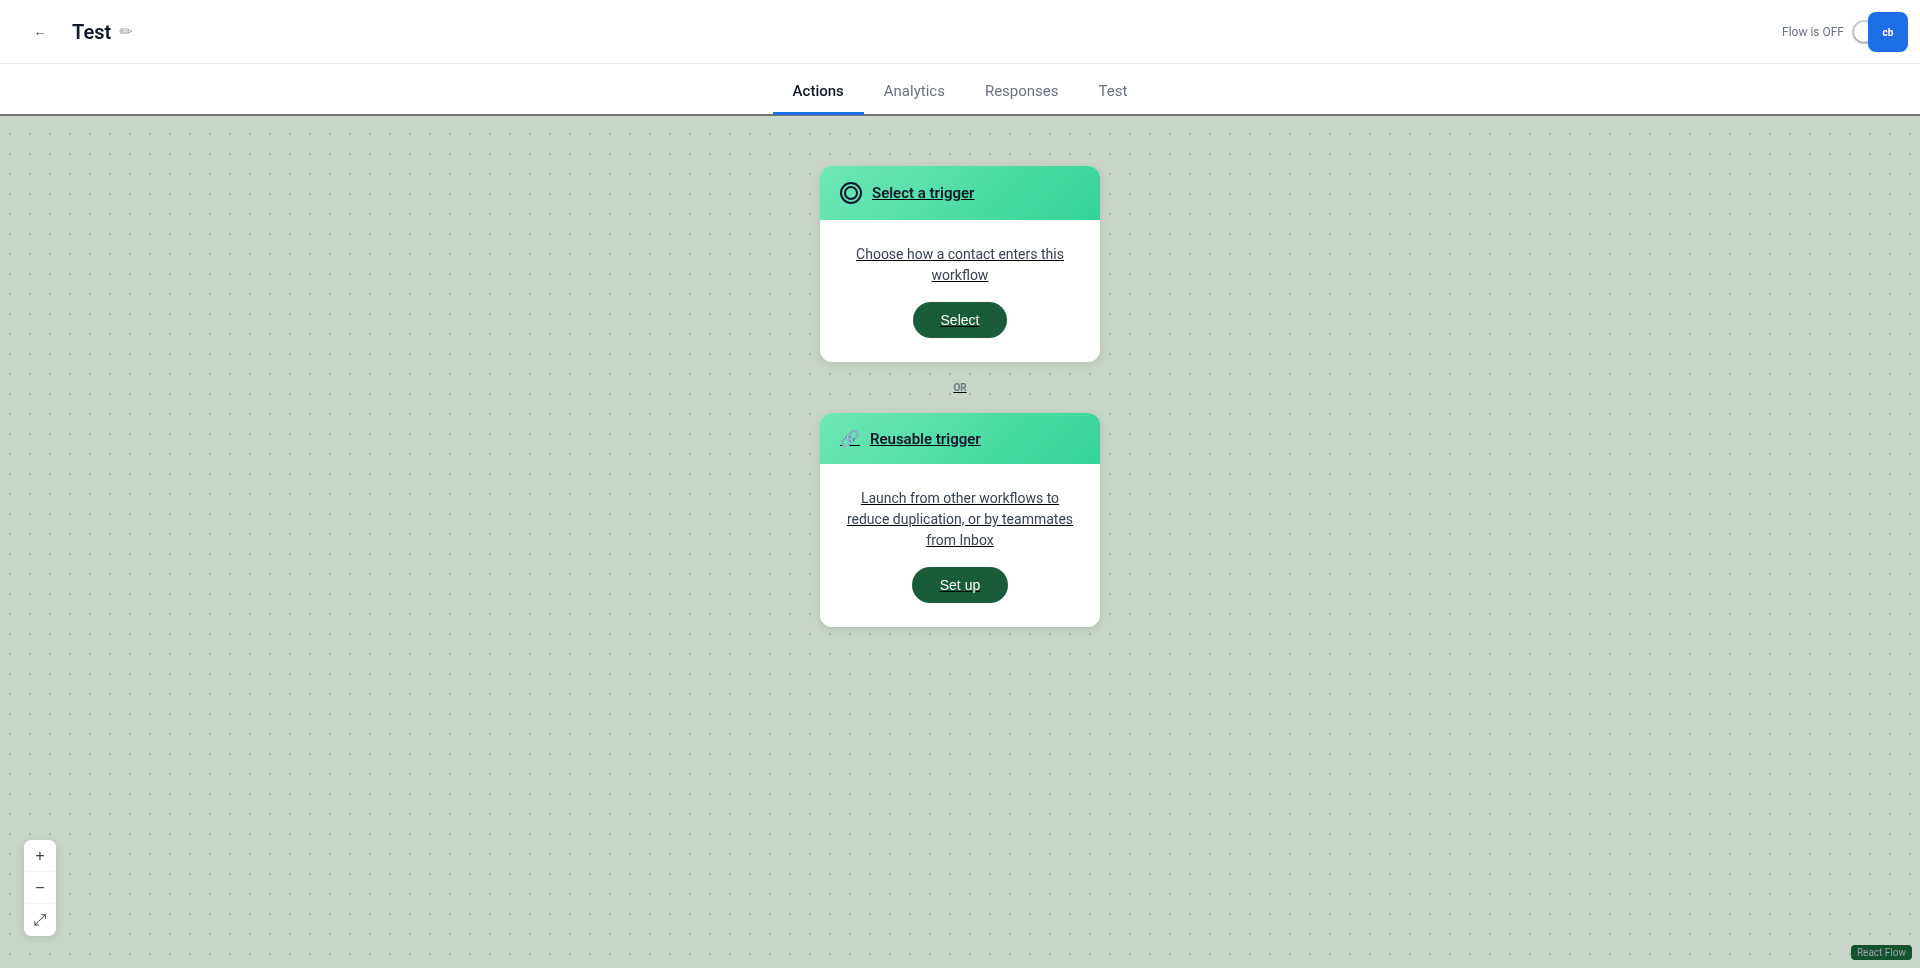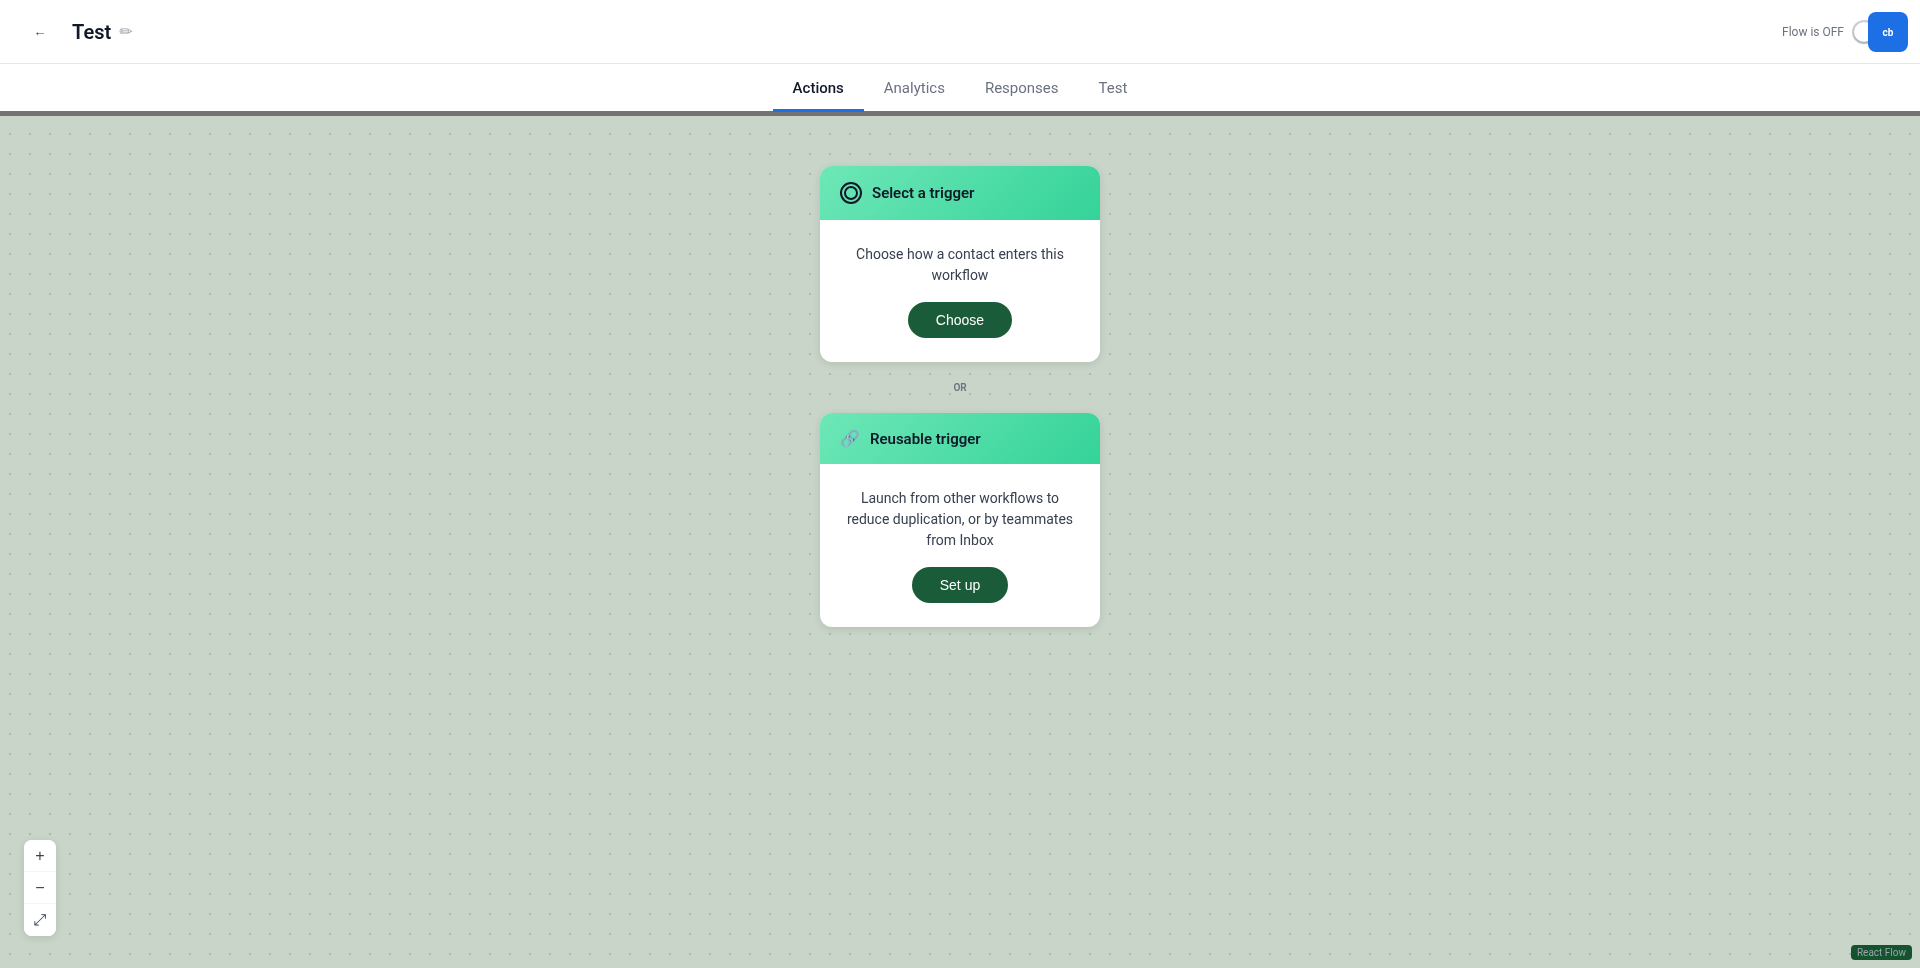--- a/index.html
+++ b/index.html
@@ -137,21 +137,21 @@
     
     .nav-tabs {
       position: fixed;
       top: 64px;
       left: 0;
       right: 0;
       background: #ffffff;
       display: flex;
       justify-content: center;
       gap: 0;
-      border-bottom: 5px solid #737373;
+      border-bottom: 2px solid #737373;
       z-index: 99;
       height: 52px;
       align-items: flex-end;
     }
 
     .nav-tab {
       padding: 12px 20px;
       font-size: 15px;
       color: #6b7280;
       cursor: pointer;
@@ -171,20 +171,21 @@
     .main-content {
       position: absolute;
       top: 116px;
       left: 0;
       right: 0;
       bottom: 0;
       display: flex;
       flex-direction: column;
       align-items: center;
       padding-top: 50px;
+      text-decoration: underline;
     }
 
     
     .card {
       width: 280px;
       border-radius: 12px;
       overflow: hidden;
       box-shadow: 0 2px 8px rgba(0,0,0,0.1);
       background: white;
     }
@@ -339,21 +340,21 @@
 
 <div class="main-content">
 
   <div class="card">
     <div class="card-header">
       <div class="trigger-icon"></div>
       <span class="card-header-text">Select a trigger</span>
     </div>
     <div class="card-body">
       <p class="card-description">Choose how a contact enters this workflow</p>
-      <button class="btn-green">Choose</button>
+      <button class="btn-green">Select</button>
     </div>
   </div>
 
   <div class="or-divider">OR</div>
 
   <div class="card">
     <div class="card-header">
       <span class="link-icon">🔗</span>
       <span class="card-header-text">Reusable trigger</span>
     </div>

